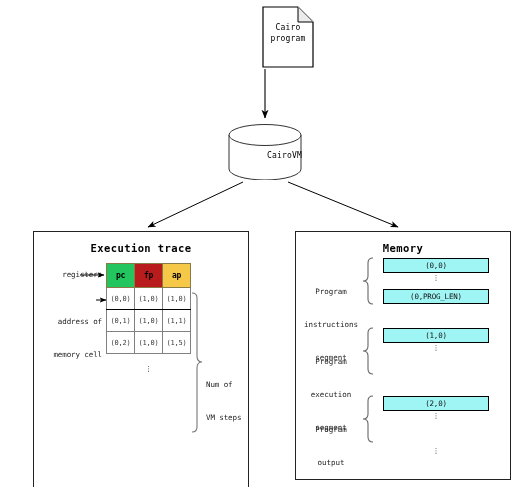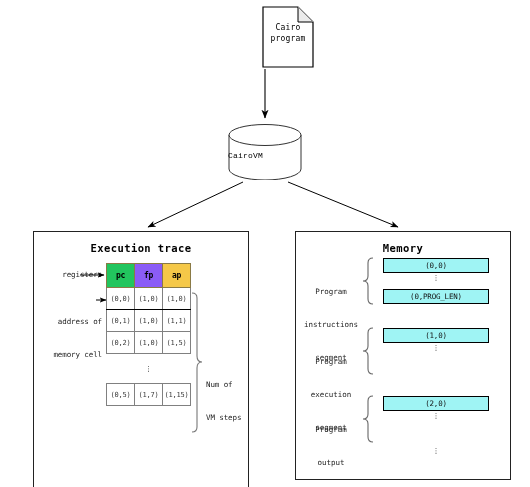--- a/index.html
+++ b/index.html
@@ -48,24 +48,23 @@
   
   .cyl {
     position: absolute;
     left: 228px; top: 124px;
     width: 74px; height: 56px;
   }
   .cyl-label {
     position: absolute;
     left: 228px; top: 151px;
     width: 74px;
-    text-align: left;
+    text-align: right;
     font-size: 8px;
     letter-spacing: .2px;
-    font-family: Liberation Mono, monospace;
   }
 
   
   .panel {
     position: absolute;
     border: 1px solid #222;
     background: #fff;
     box-sizing: border-box;
   }
   #panel-exec { left: 33px; top: 231px; width: 216px; height: 277px; }
@@ -97,21 +96,21 @@
     letter-spacing: -0.2px;
   }
   .trace-table tr.hdr td {
     height: 24px;
     font-weight: bold;
     font-size: 8px;
     color: #000;
     border: 1px solid #8a7a45;
   }
   .trace-table tr.hdr td.c0 { background: #22c55e; }
-  .trace-table tr.hdr td.c1 { background: #8b5cf6; }
+  .trace-table tr.hdr td.c1 { background: #b91c1c; }
   .trace-table tr.hdr td.c2 { background: #f5c848; margin-left: 8px; }
   .trace-table tr.firstrow td { border-bottom: 1.6px solid #000; }
   .trace-table tr.gaprow td {
     border: none;
     height: 30px;
     background: transparent;
   }
   .vdots {
     font-size: 7px;
     line-height: 6px;
@@ -253,25 +252,20 @@
         <tr>
           <td>(0,2)</td>
           <td>(1,0)</td>
           <td>(1,5)</td>
         </tr>
         <tr class="gaprow">
           <td colspan="3">
             <div class="vdots">⋮</div>
           </td>
         </tr>
-        <tr>
-          <td>(0,5)</td>
-          <td>(1,7)</td>
-          <td>(1,15)</td>
-        </tr>
       </tbody>
     </table>
   </div>
 
   <div class="panel" id="panel-mem">
     <div class="panel-title">Memory</div>
 
     <svg class="layer" style="width:216px;height:249px" viewBox="0 0 216 249">
       <path d="M77,26 q-5,0 -5,5 L72,44 q0,5 -5,5 q5,0 5,5 L72,67 q0,5 5,5" fill="none" stroke="#666" stroke-width="1.1"></path>
       <path d="M77,96 q-5,0 -5,5 L72,114 q0,5 -5,5 q5,0 5,5 L72,137 q0,5 5,5" fill="none" stroke="#666" stroke-width="1.1"></path>

